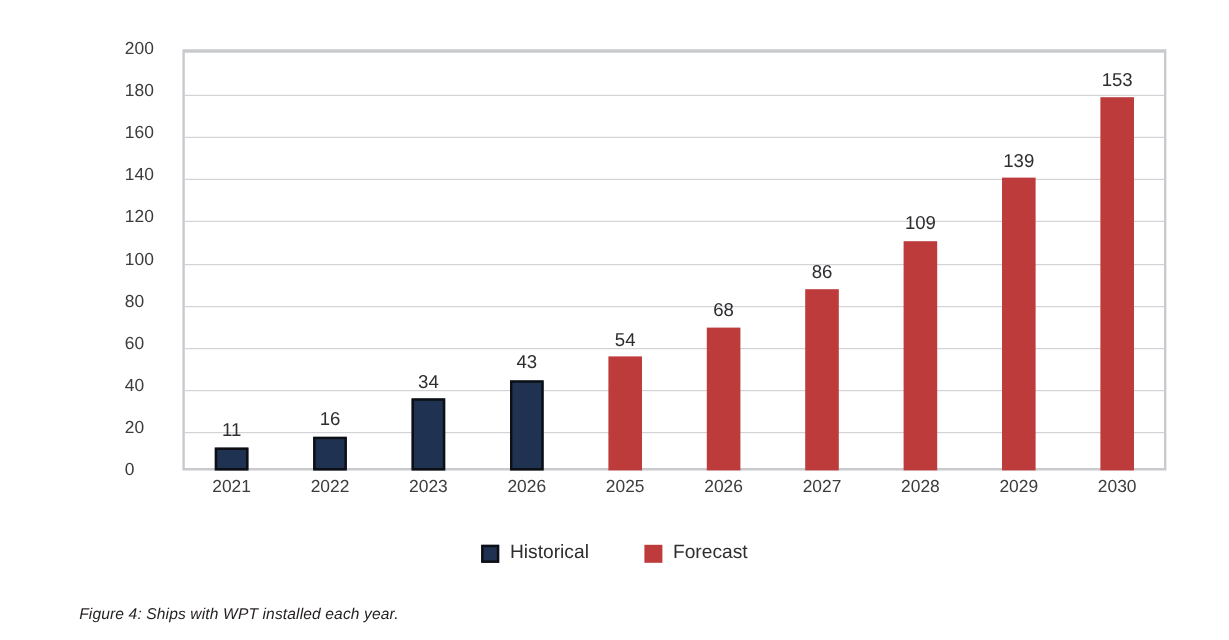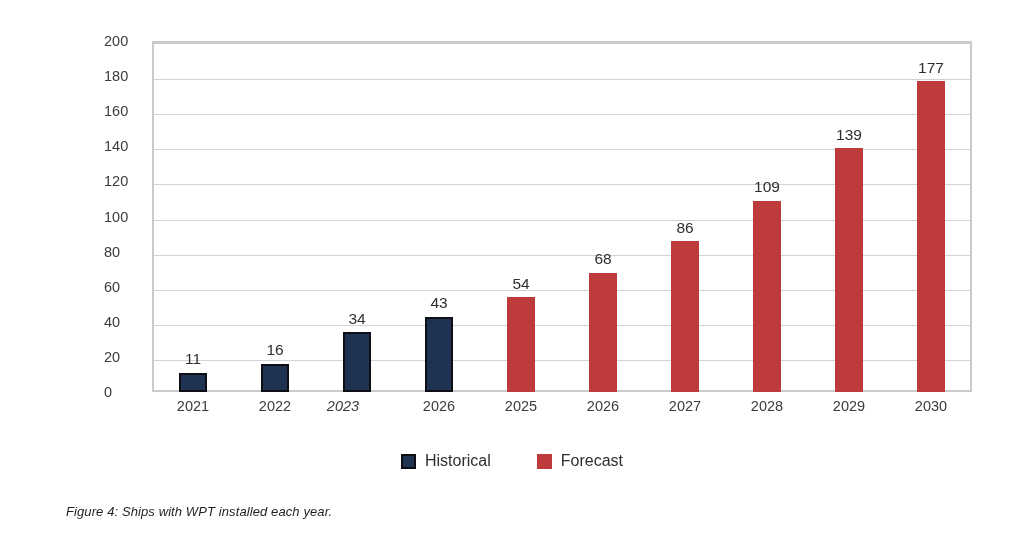--- a/index.html
+++ b/index.html
@@ -226,28 +226,28 @@
       <div class="bar-slot" style="left: 574px; width: 82px;">
         <div class="bar forecast" title="2028: 109" style="height: 191.295px;"></div>
         <div class="bar-value" style="bottom: 197.295px;">109</div>
       </div>
       <div class="bar-slot" style="left: 656px; width: 82px;">
         <div class="bar forecast" title="2029: 139" style="height: 243.945px;"></div>
         <div class="bar-value" style="bottom: 249.945px;">139</div>
       </div>
       <div class="bar-slot" style="left: 738px; width: 82px;">
         <div class="bar forecast" title="2030: 177" style="height: 310.635px;"></div>
-        <div class="bar-value" style="bottom: 316.635px;">177</div>
+        <div class="bar-value" style="bottom: 316.635px;">153</div>
       </div>
     </div>
 
   <div id="x-axis-layer">
       <div class="xtick-label" style="left: 0px; width: 82px;">2021</div>
       <div class="xtick-label" style="left: 82px; width: 82px;">2022</div>
-      <div class="xtick-label" style="left: 150px; width: 82px; font-style: italic;">2023</div>
+      <div class="xtick-label" style="left: 164px; width: 82px;">2023</div>
       <div class="xtick-label" style="left: 246px; width: 82px;">2026</div>
       <div class="xtick-label" style="left: 328px; width: 82px;">2025</div>
       <div class="xtick-label" style="left: 410px; width: 82px;">2026</div>
       <div class="xtick-label" style="left: 492px; width: 82px;">2027</div>
       <div class="xtick-label" style="left: 574px; width: 82px;">2028</div>
       <div class="xtick-label" style="left: 656px; width: 82px;">2029</div>
       <div class="xtick-label" style="left: 738px; width: 82px;">2030</div>
     </div>
 
   <div id="legend">

